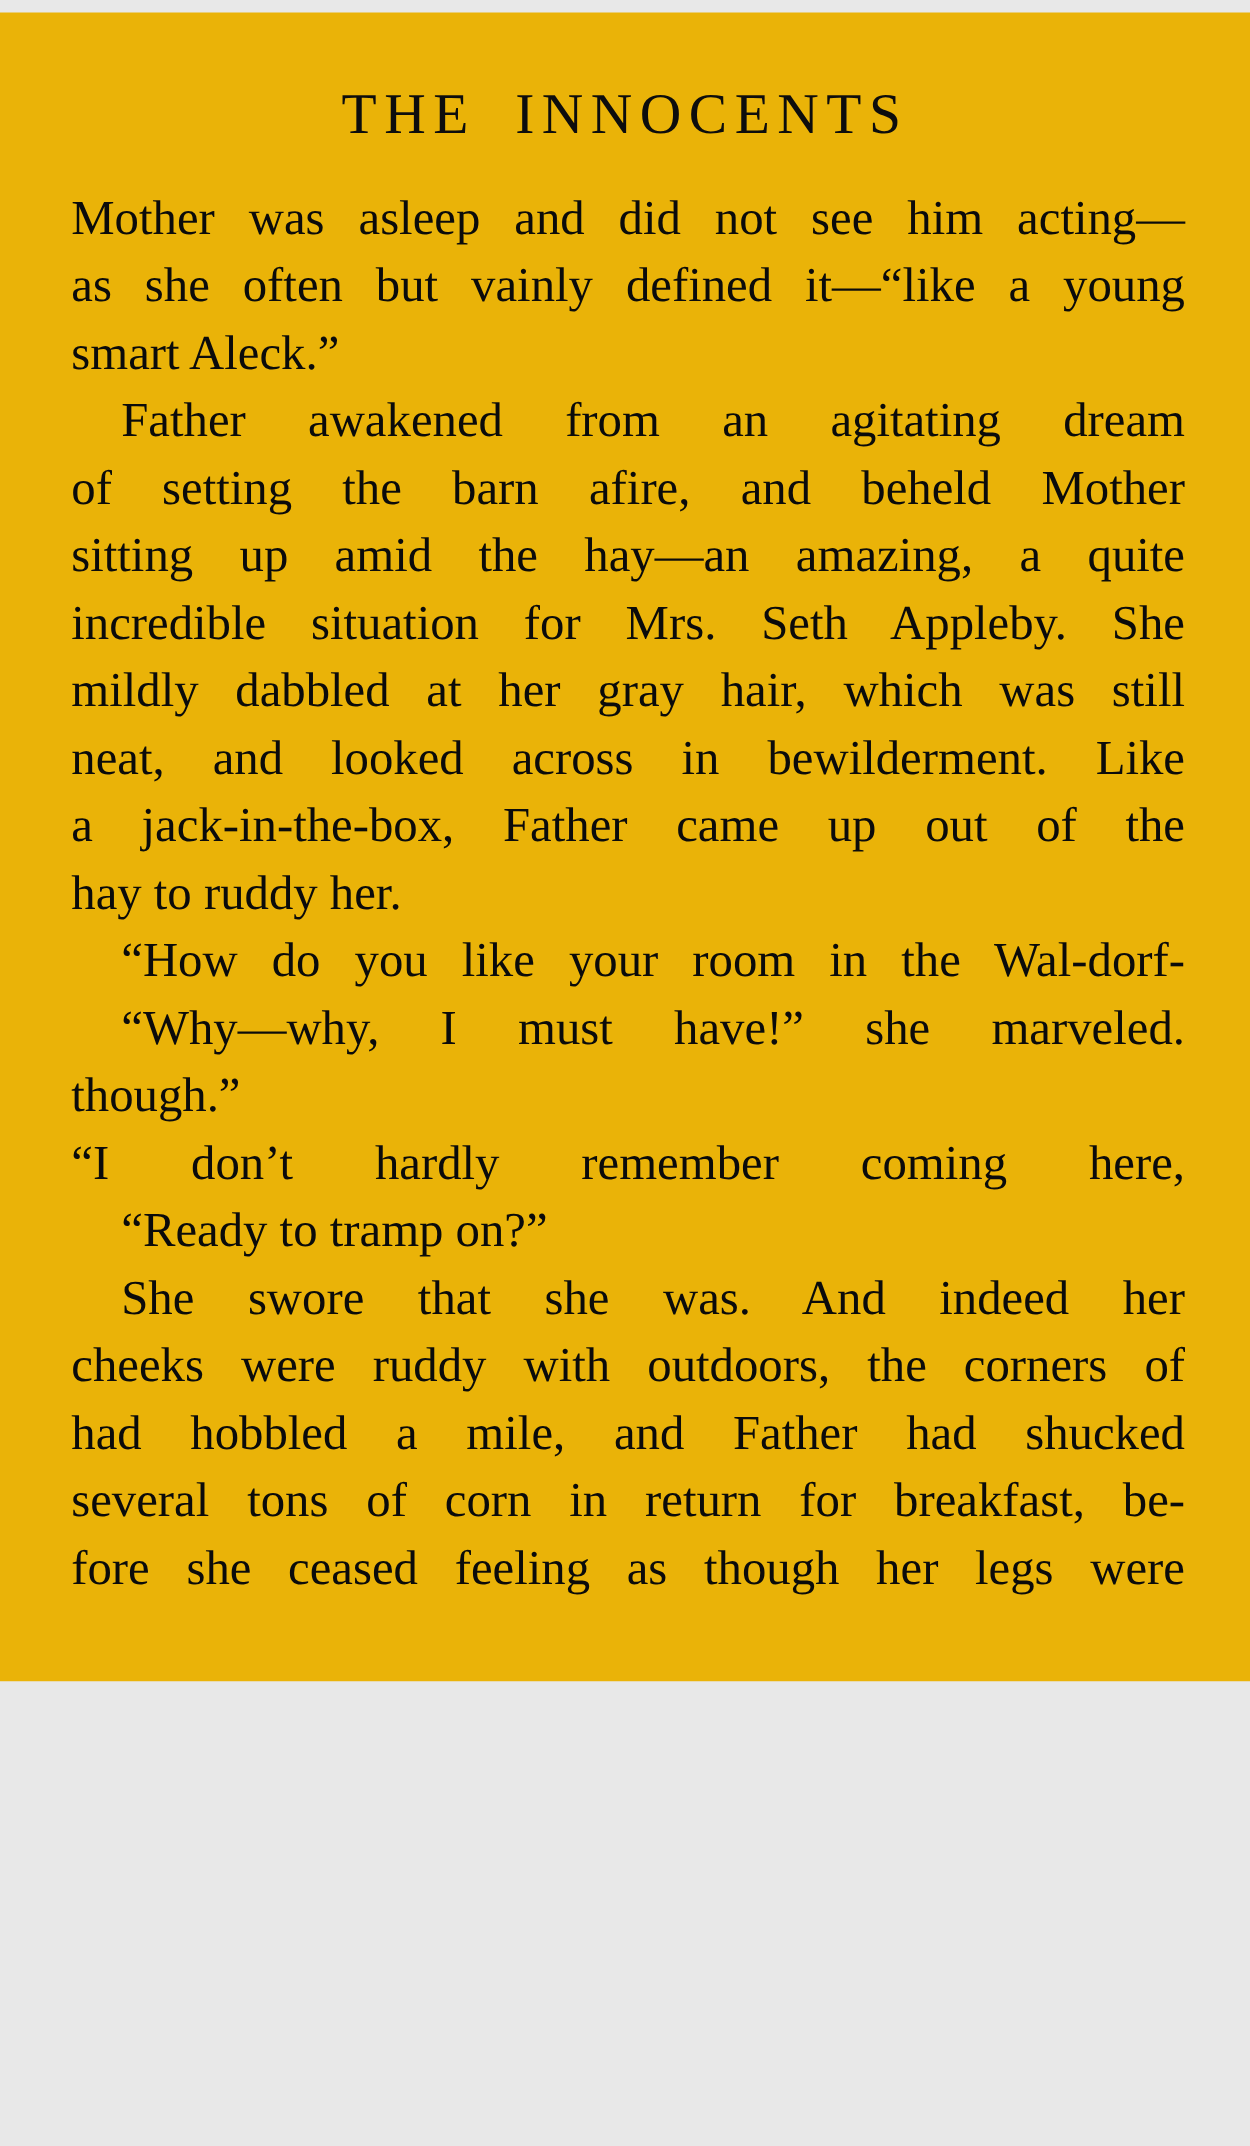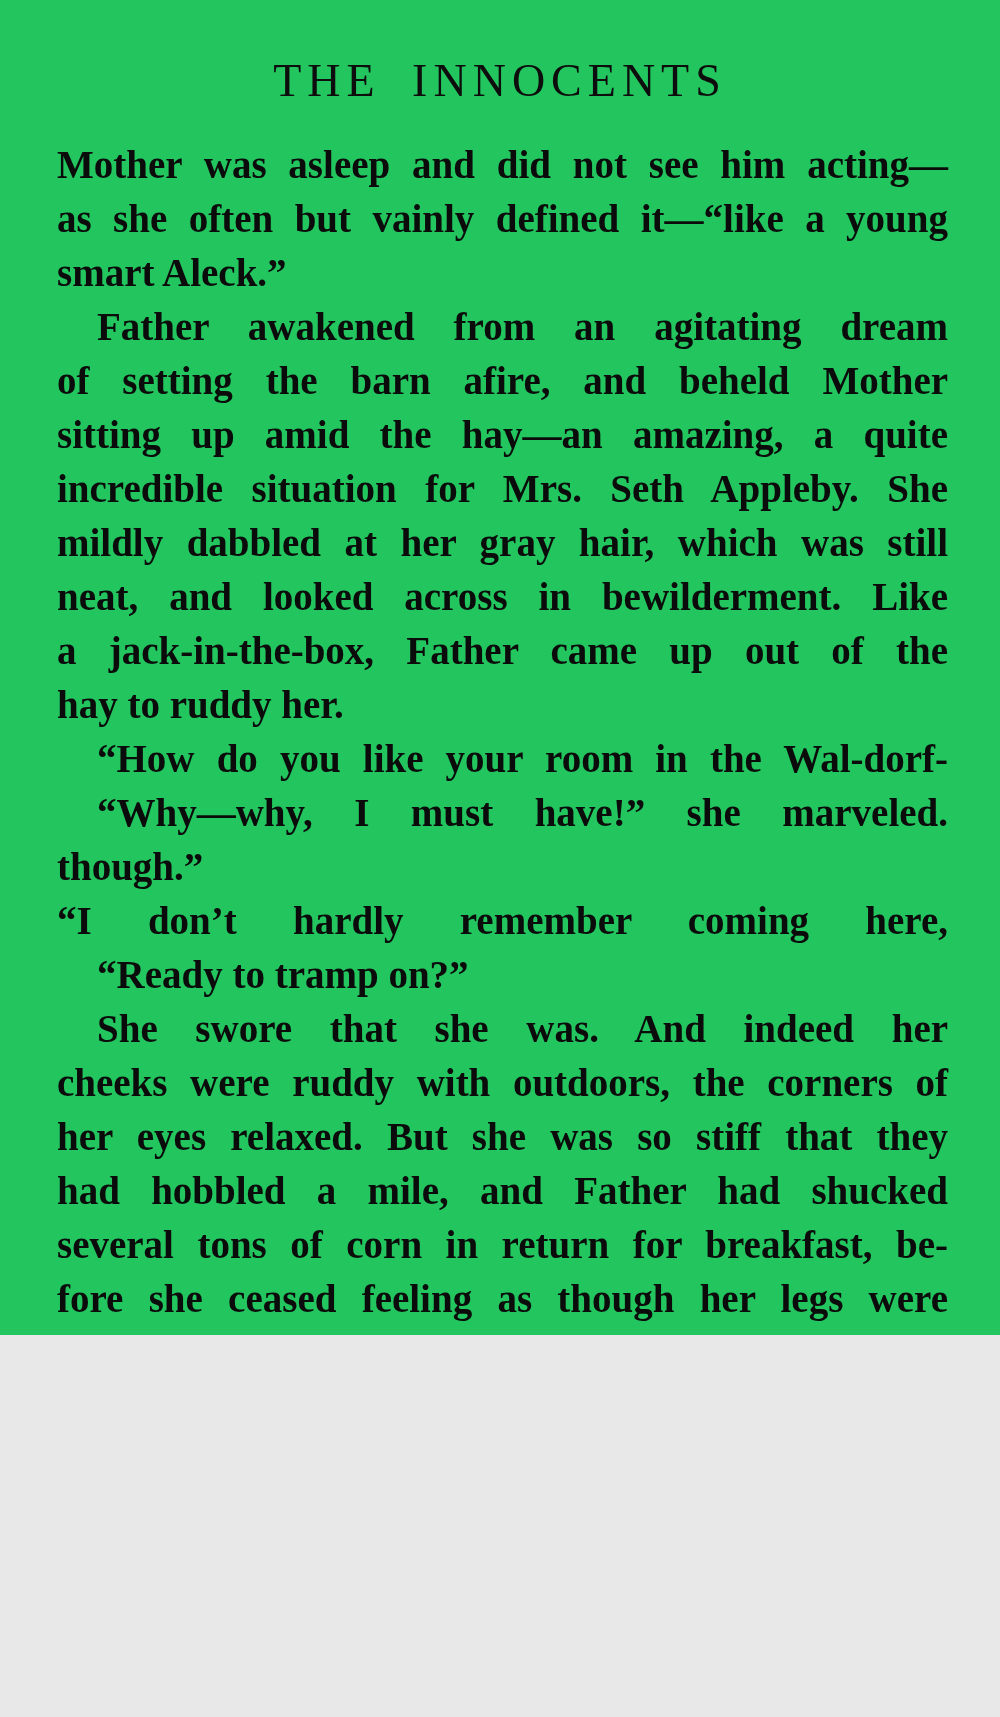--- a/index.html
+++ b/index.html
@@ -1,39 +1,38 @@
 <!DOCTYPE html>
 <html><head>
 <meta charset="utf-8">
 <style>
   html, body { margin: 0; padding: 0; background: #e8e8e8; }
   .page {
     position: relative;
     width: 1000px;
     height: 1335px;
-    background: #22c55e;
+    background: #eab308;
     color: #0a0a0a;
     font-family: "Liberation Serif", "DejaVu Serif", serif;
     overflow: hidden;
-    margin: 0 auto;
+    margin: 10px auto;
   }
   .running-head {
     margin: 58px 0 0 0;
     text-align: center;
     font-size: 46px;
     line-height: 46px;
     letter-spacing: 6px;
     word-spacing: 14px;
     font-weight: 400;
     color: #0d0d0d;
   }
   .page-body {
     margin: 34px 0 0 57px;
     width: 891px;
-    font-weight: bold;
   }
   .para { margin: 0; padding: 0; }
   .line {
     font-size: 39px;
     line-height: 54px;
     white-space: normal;
     color: #0b0b0b;
   }
   .line.jl { text-align: justify; text-align-last: justify; }
   .line.el { text-align: left; text-align-last: left; }
@@ -88,21 +87,20 @@
         <div class="line jl ind">“Why—why, I must have!” she marveled.</div>
         <div class="line el">though.”</div>
         <div class="line jl">“I don’t hardly remember coming here,</div>
       </div>
       <div class="para">
         <div class="line el ind">“Ready to tramp on?”</div>
       </div>
       <div class="para">
         <div class="line jl ind">She swore that she was.  And indeed her</div>
         <div class="line jl">cheeks were ruddy with outdoors, the corners of</div>
-        <div class="line jl">her eyes relaxed.  But she was so stiff that they</div>
         <div class="line jl">had hobbled a mile, and Father had shucked</div>
         <div class="line jl">several tons of corn in return for breakfast, be-</div>
         <div class="line jl">fore she ceased feeling as though her legs were</div>
       </div>
     </div>
 
   <div class="page-number">11</div>
 
   <div class="stray-mark"></div>
 </div>

